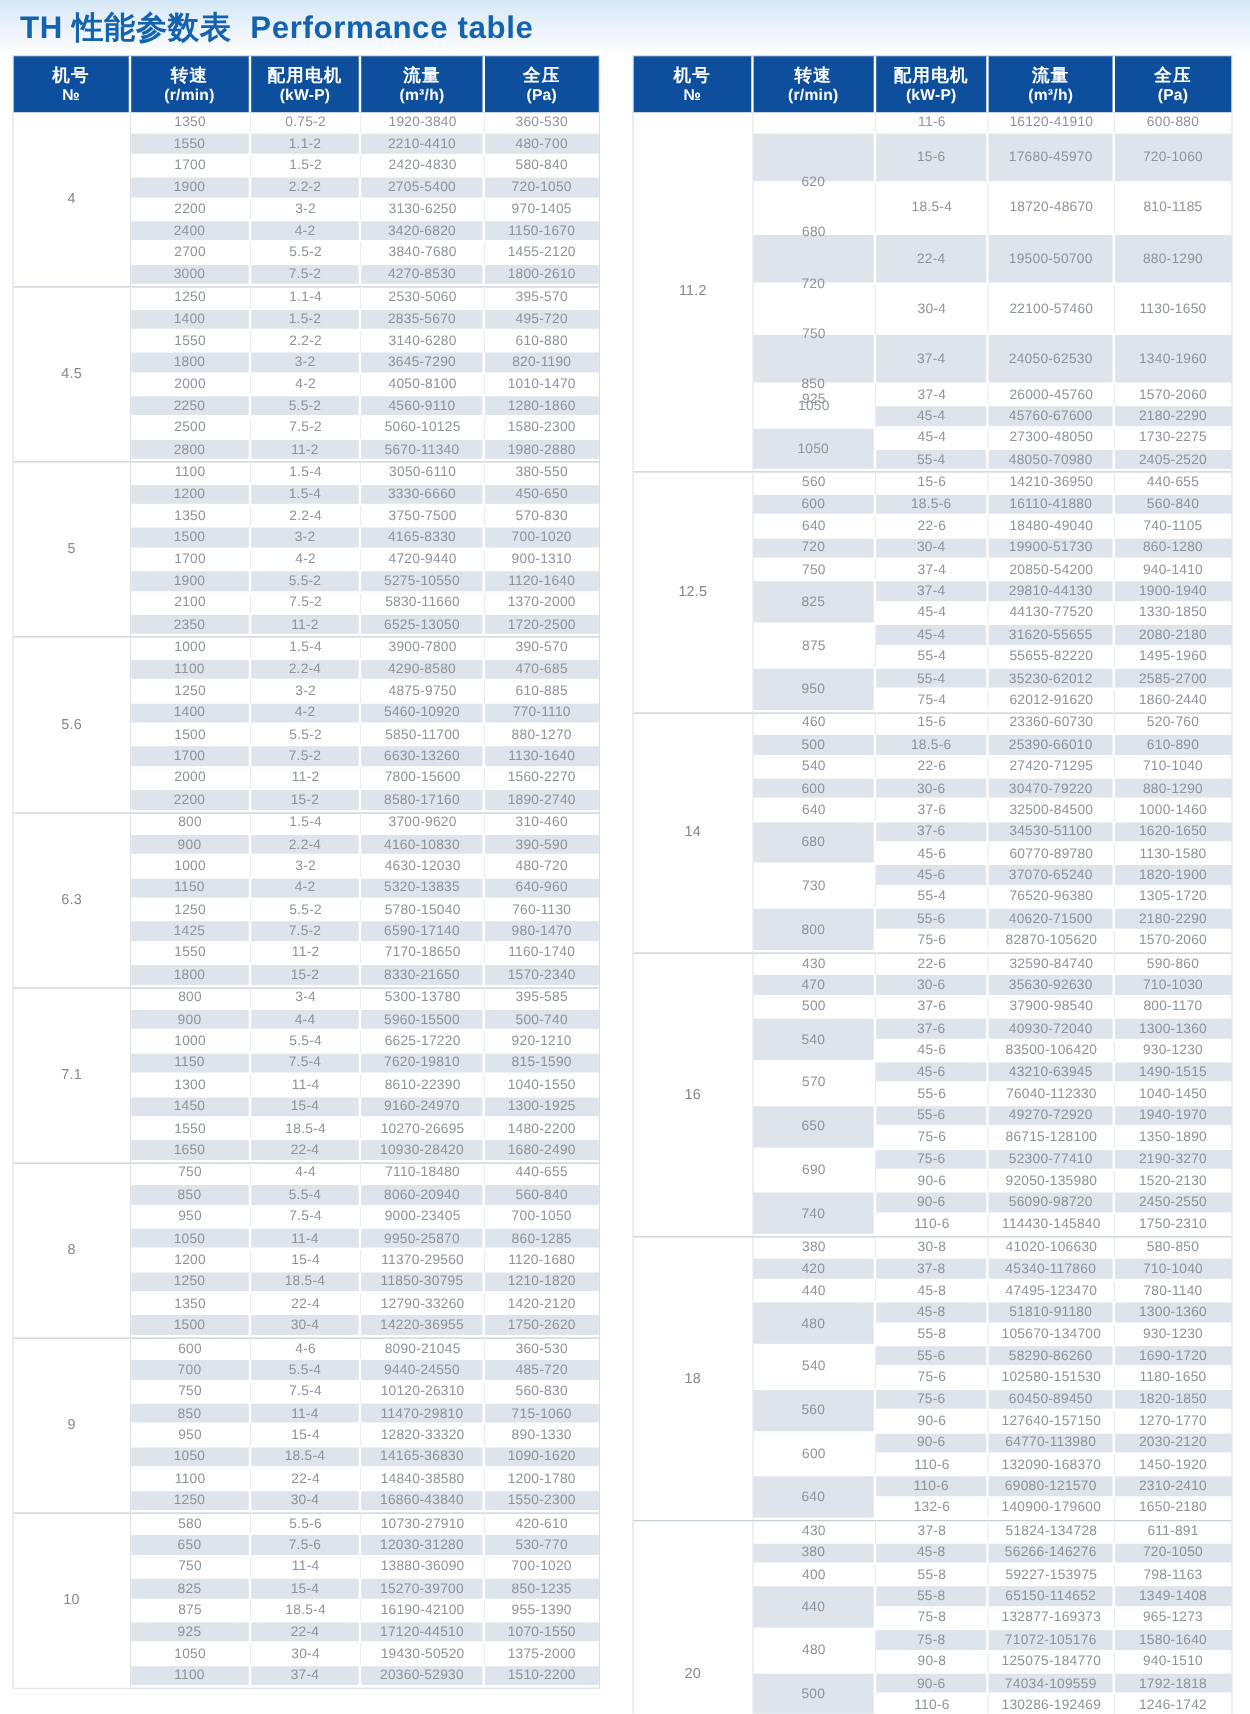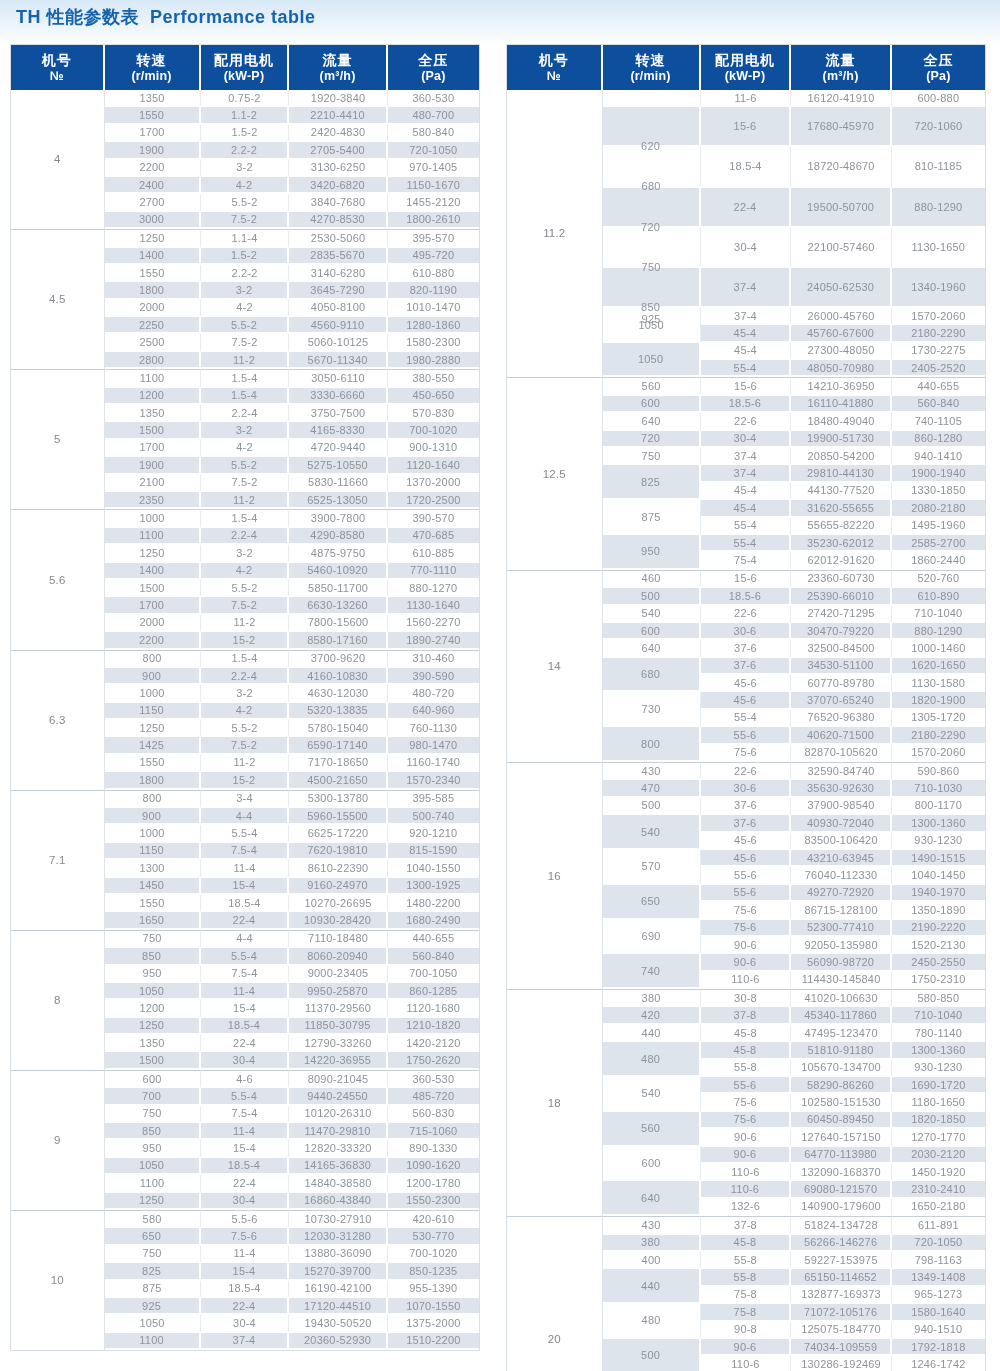--- a/index.html
+++ b/index.html
@@ -7,21 +7,21 @@
     width:1000px;height:1371px;position:relative;background:#ffffff;
     font-family:"Liberation Sans","DejaVu Sans",sans-serif;
     overflow:hidden;
   }
   .top-band{
     position:absolute;top:0;left:0;width:1000px;height:46px;
     background:linear-gradient(180deg,#d7e8f6 0%,#e9f2fa 45%,#ffffff 100%);
   }
   .page-title{
     position:absolute;top:5px;left:16px;
-    font-size:18px;font-weight:bold;color:#1563ae;letter-spacing:.5px;
+    font-size:25px;font-weight:bold;color:#1563ae;letter-spacing:.5px;
     white-space:pre;
   }
   .tbl-wrap{position:absolute;top:44px;}
   .tbl-wrap.left{left:10px;width:470px;}
   .tbl-wrap.right{left:506px;width:480px;}
   table.perf{
     width:100%;table-layout:fixed;border-collapse:separate;border-spacing:0;
     border:1px solid #d8dee5;
   }
   th{
@@ -327,21 +327,21 @@
         </tr>
         <tr>
           <td class="w">1550</td>
           <td class="w">11-2</td>
           <td class="w">7170-18650</td>
           <td class="w">1160-1740</td>
         </tr>
         <tr>
           <td class="s">1800</td>
           <td class="s">15-2</td>
-          <td class="s">4500-21650</td>
+          <td class="s">8330-21650</td>
           <td class="s">1570-2340</td>
         </tr>
         <tr>
           <td class="model gstart" rowspan="8">7.1</td>
           <td class="w gstart">800</td>
           <td class="w gstart">3-4</td>
           <td class="w gstart">5300-13780</td>
           <td class="w gstart">395-585</td>
         </tr>
         <tr>
@@ -811,21 +811,21 @@
         </tr>
         <tr>
           <td class="w">75-6</td>
           <td class="w">86715-128100</td>
           <td class="w">1350-1890</td>
         </tr>
         <tr>
           <td class="w" rowspan="2">690</td>
           <td class="s">75-6</td>
           <td class="s">52300-77410</td>
-          <td class="s">2190-2220</td>
+          <td class="s">2190-3270</td>
         </tr>
         <tr>
           <td class="w">90-6</td>
           <td class="w">92050-135980</td>
           <td class="w">1520-2130</td>
         </tr>
         <tr>
           <td class="s" rowspan="2">740</td>
           <td class="s">90-6</td>
           <td class="s">56090-98720</td>

